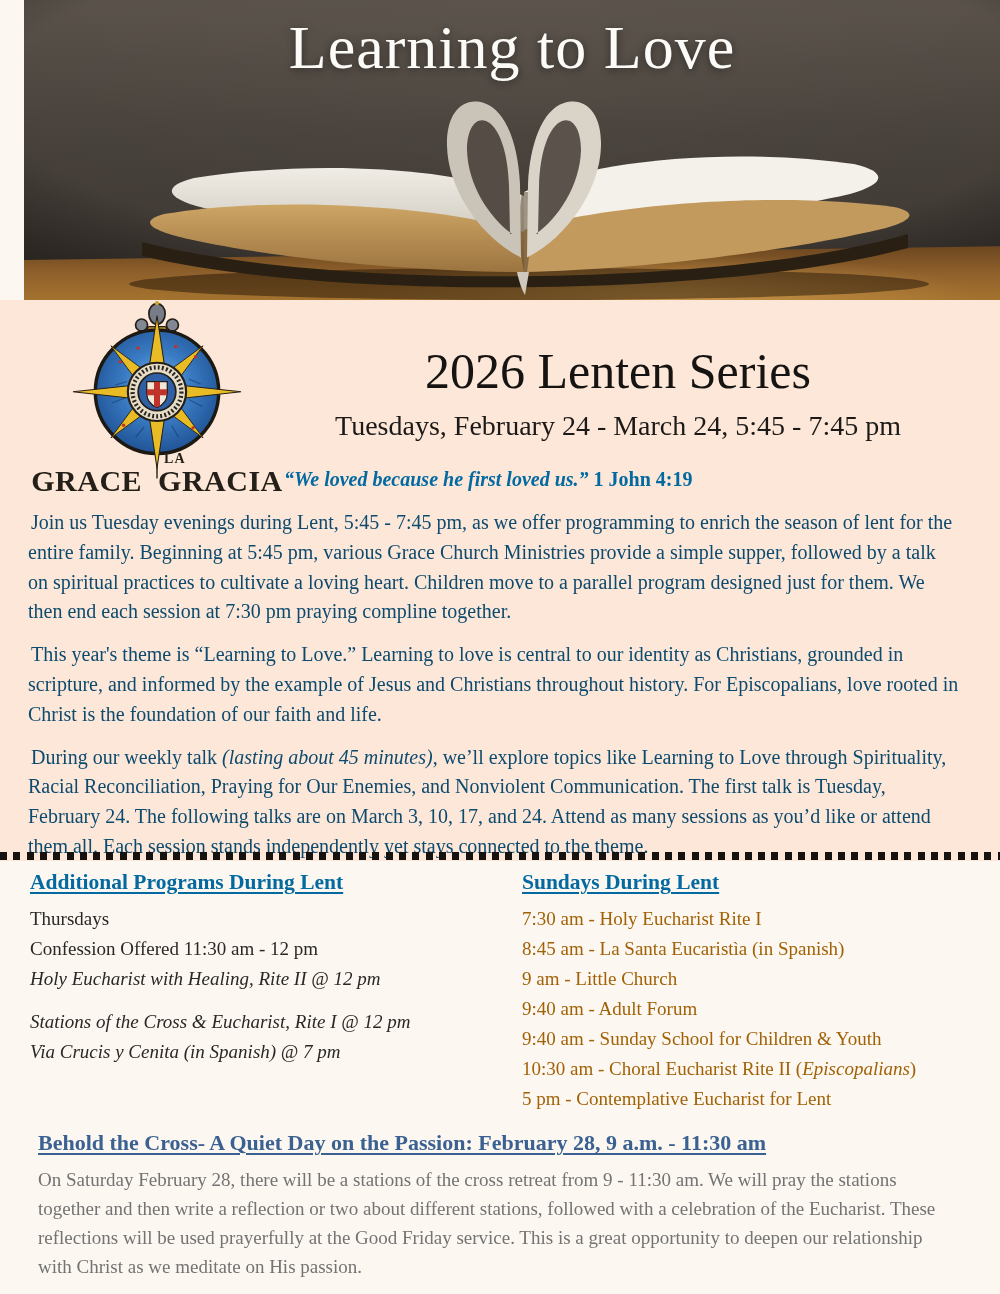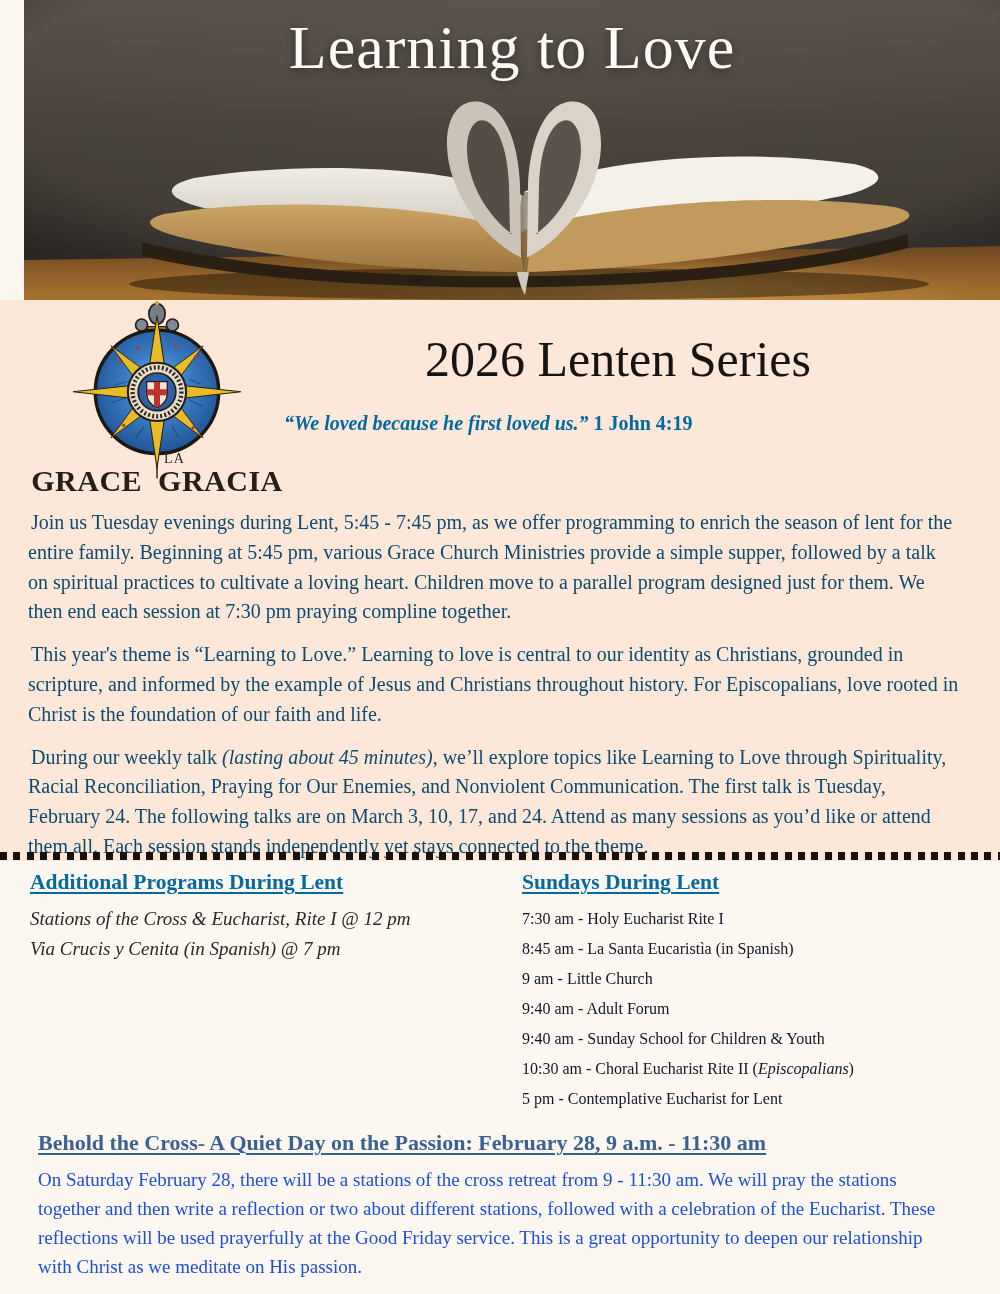--- a/index.html
+++ b/index.html
@@ -14,24 +14,24 @@
     text-shadow:0 2px 8px rgba(0,0,0,.45);}
 
   
   .peach{position:absolute;top:300px;left:0;width:1000px;height:561px;background:#fde7d9;}
 
   .logo{position:absolute;left:42px;top:0;width:230px;height:210px;}
   .logo svg{position:absolute;left:50%;top:0;transform:translateX(-50%);display:block;}
   .wordmark{position:absolute;top:166px;left:0;width:100%;display:flex;justify-content:center;
     gap:16px;font-size:30px;font-weight:600;color:#241f18;letter-spacing:.5px;line-height:1;}
   .gracia-wrap{position:relative;}
-  .la{position:absolute;top:-14px;left:6px;font-size:14px;font-weight:400;letter-spacing:1px;}
+  .la{position:absolute;top:-14px;left:6px;font-size:14px;font-weight:700;letter-spacing:1px;}
 
   .series-head{position:absolute;left:272px;right:36px;top:32px;text-align:center;}
-  .series-title{margin:0;font-size:50px;font-weight:500;color:#161412;line-height:1.08;}
+  .series-title{margin:12px;font-size:50px;font-weight:500;color:#161412;line-height:1.08;}
   .series-subtitle{margin-top:12px;font-size:28px;color:#1c1a18;}
   .series-quote{margin-top:26px;text-align:left;padding-left:12px;font-size:20px;color:#0369a1;}
   .series-quote .qt{font-weight:700;font-style:italic;}
   .series-quote .qref{font-weight:700;}
 
   .paragraphs{position:absolute;left:28px;right:28px;top:208px;}
   .paragraphs p{margin:0 13px 13px 0;font-size:20px;line-height:1.49;color:#0c4a6e;text-indent:3px;}
   .paragraphs em{font-style:italic;}
 
   
@@ -39,27 +39,27 @@
     background:repeating-linear-gradient(90deg,#151210 0 7px,transparent 7px 13.3px);}
 
   
   .lower{position:absolute;top:861px;left:0;right:0;bottom:0;background:#fcf7f1;}
   .columns{padding:9px 30px 0 30px;display:grid;grid-template-columns:492px 1fr;}
   .col-heading{margin:0 0 9px 0;font-size:21.5px;font-weight:700;color:#0369a1;
     text-decoration:underline;text-underline-offset:3px;text-decoration-thickness:1.5px;}
   .prog-line{font-size:19px;line-height:30px;color:#2a2826;}
   .prog-line.it{font-style:italic;}
   .group + .group{margin-top:13px;}
-  .sunday-item{font-size:16px;line-height:30px;color:#0f172a;}
+  .sunday-item{font-size:19px;line-height:30px;color:#a16207;}
   .sunday-item em{font-style:italic;}
 
   .behold{margin-top:16px;padding:0 34px 0 38px;}
   .behold-heading{margin:0;font-size:22px;font-weight:700;color:#3a6191;
     text-decoration:underline;text-underline-offset:3px;text-decoration-thickness:1.5px;}
-  .behold-body{margin:9px 12px 0 0;font-size:19px;line-height:29px;color:#1d4ed8;}
+  .behold-body{margin:9px 12px 0 0;font-size:19px;line-height:29px;color:#737373;}
 </style>
 </head>
 <body>
 
 <div class="page">
 
   <header class="photo">
     <svg width="1000" height="300" viewBox="0 0 1000 300">
       <defs>
         <linearGradient id="bg" x1="0" y1="0" x2="0" y2="1">
@@ -181,39 +181,45 @@
         <span>GRACE</span>
         <span class="gracia-wrap">
           <span class="la">LA</span>
           <span>GRACIA</span>
         </span>
       </div>
     </div>
 
     <div class="series-head">
       <h2 class="series-title">2026 Lenten Series</h2>
+      <div class="series-subtitle">Tuesdays, February 24 - March 24, 5:45 - 7:45 pm</div>
       <div class="series-quote">
         <span class="qt">“We loved because he first loved us.”</span>
         <span class="qref">1 John 4:19</span>
       </div>
     </div>
 
     <div class="paragraphs">
       <p>Join us Tuesday evenings during Lent, 5:45 - 7:45 pm, as we offer programming to enrich the season of lent for the entire family. Beginning at 5:45 pm, various Grace Church Ministries provide a simple supper, followed by a talk on spiritual practices to cultivate a loving heart. Children move to a parallel program designed just for them. We then end each session at 7:30 pm praying compline together.</p>
       <p>This year's theme is “Learning to Love.” Learning to love is central to our identity as Christians, grounded in scripture, and informed by the example of Jesus and Christians throughout history. For Episcopalians, love rooted in Christ is the foundation of our faith and life.</p>
       <p><span>During our weekly talk </span><em>(lasting about 45 minutes)</em><span>, we’ll explore topics like Learning to Love through Spirituality, Racial Reconciliation, Praying for Our Enemies, and Nonviolent Communication. The first talk is Tuesday, February 24. The following talks are on March 3, 10, 17, and 24. Attend as many sessions as you’d like or attend them all. Each session stands independently yet stays connected to the theme.</span></p>
     </div>
   </section>
 
   <div class="divider"></div>
 
   <section class="lower">
     <div class="columns">
       <div class="col-left">
         <h3 class="col-heading">Additional Programs During Lent</h3>
+        <div class="group">
+          <div class="prog-line">Thursdays</div>
+          <div class="prog-line">Confession Offered 11:30 am - 12 pm</div>
+          <div class="prog-line it">Holy Eucharist with Healing, Rite II @ 12 pm</div>
+        </div>
         <div class="group">
           <div class="prog-line it">Stations of the Cross &amp; Eucharist, Rite I @ 12 pm</div>
           <div class="prog-line it">Via Crucis y Cenita (in Spanish) @ 7 pm</div>
         </div>
       </div>
       <div class="col-right">
         <h3 class="col-heading">Sundays During Lent</h3>
         <div class="sunday-item">7:30 am - Holy Eucharist Rite I</div>
         <div class="sunday-item">8:45 am - La Santa Eucaristìa (in Spanish)</div>
         <div class="sunday-item">9 am - Little Church</div>

